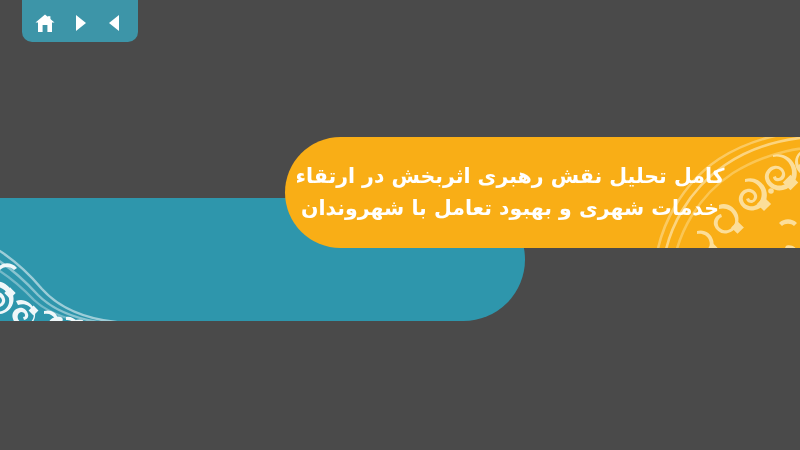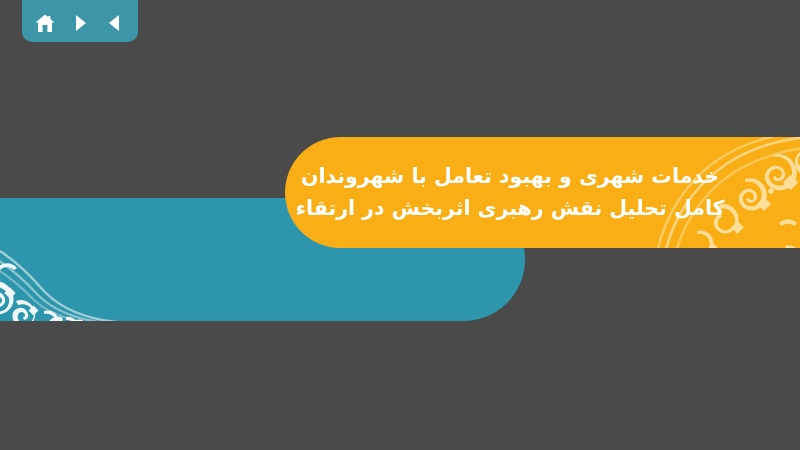--- a/index.html
+++ b/index.html
@@ -177,22 +177,22 @@
         <ellipse cx="158" cy="100" rx="7" ry="4" transform="rotate(28 158 100)"></ellipse>
         <ellipse cx="136" cy="116" rx="6" ry="3.4" transform="rotate(20 136 116)"></ellipse>
         <ellipse cx="114" cy="128" rx="5" ry="3" transform="rotate(14 114 128)"></ellipse>
         <circle cx="186" cy="30" r="3.4"></circle>
         <circle cx="146" cy="34" r="3"></circle>
         <circle cx="116" cy="58" r="2.8"></circle>
       </g>
     </svg>
 
     <div id="title-block">
+      <div class="title-line">کامل تحلیل نقش رهبری اثربخش در ارتقاء</div>
       <div class="title-line">خدمات شهری و بهبود تعامل با شهروندان</div>
-      <div class="title-line">کامل تحلیل نقش رهبری اثربخش در ارتقاء</div>
     </div>
   </div>
 
   <div id="nav-bar">
     <div class="nav-btn">
       <svg width="20" height="20" viewBox="0 0 20 20">
         <path d="M14 2 L14 18 L4 10 Z" fill="#ffffff"></path>
       </svg>
     </div>
     <div class="nav-btn">

